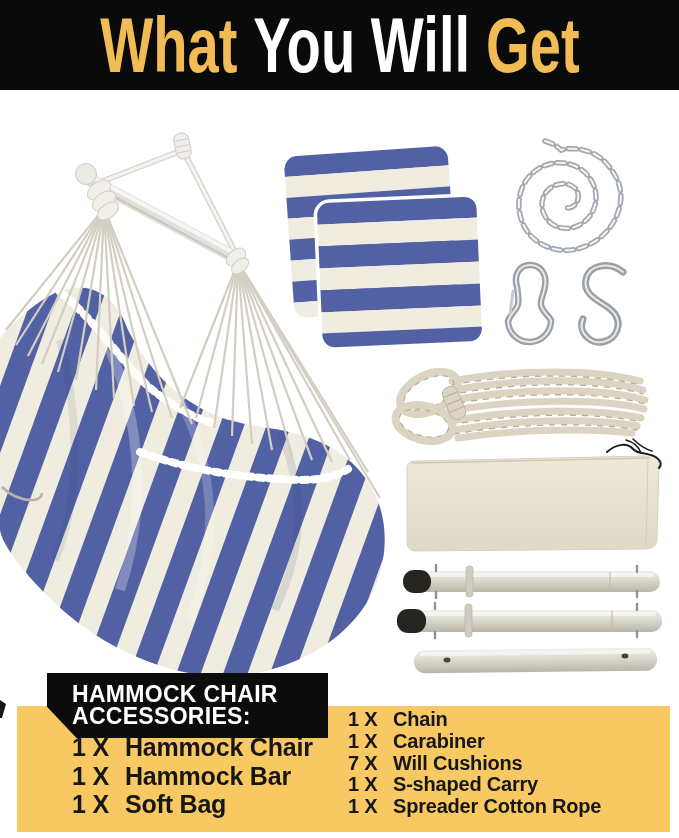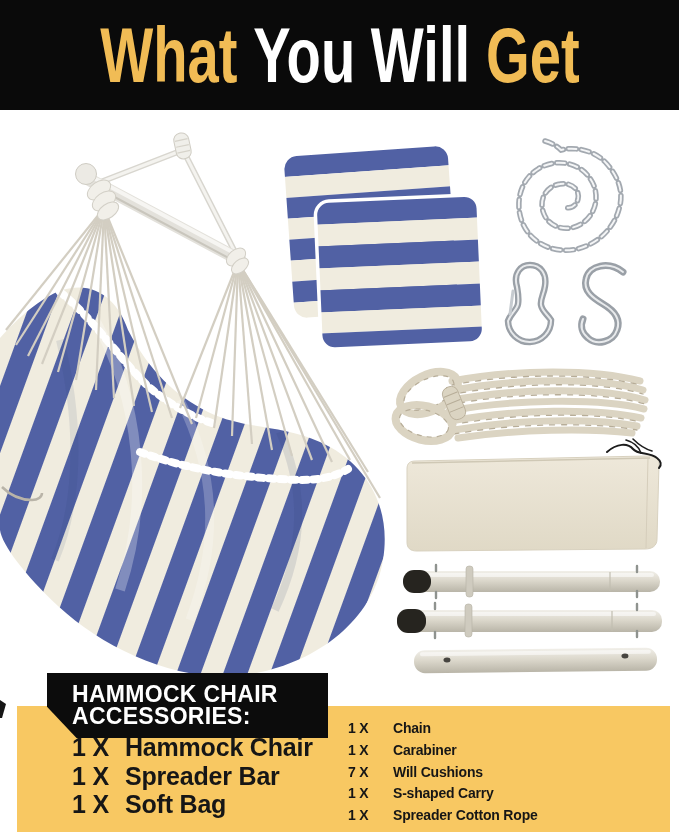--- a/index.html
+++ b/index.html
@@ -1,20 +1,20 @@
 <!DOCTYPE html>
 <html style="--banner-bg: #0a0a0a; --gold: #f1bc55; --panel-yellow: #f8c862; --text-dark: #161616; --stripe-blue: #5161a4; --stripe-cream: #f0ecdf; --rope-cream: #dbd4c2; --rope-shadow: #b7ad98; --metal-grey: #a3a9b0; --bag-cream: #e9e3d4; --tube-light: #f1efe9; --tube-dark: #b9b5a8; --cap-black: #26241f;"><head>
 <meta charset="utf-8">
 <style>
   html,body{margin:0;padding:0;background:#fff;}
   .page{position:relative;width:679px;height:838px;background:#fff;overflow:hidden;
         font-family:"Liberation Sans",sans-serif;}
 
   
-  .banner{position:absolute;left:0;top:0;width:679px;height:110px;background:var(--banner-bg,#0a0a0a);
+  .banner{position:absolute;left:0;top:0;width:679px;height:90px;background:var(--banner-bg,#0a0a0a);
           display:flex;align-items:center;justify-content:center;z-index:4;}
   .banner h1{margin:0;font-weight:bold;font-size:78px;line-height:1;white-space:nowrap;
              transform:scaleX(.72);transform-origin:50% 50%;letter-spacing:0;}
   .banner h1 span{margin:0 11px;}
   .t-gold{color:var(--gold,#f1bc55);}
   .t-white{color:#ffffff;}
 
   
   .stage-art{position:absolute;left:0;top:0;z-index:1;}
 
@@ -25,21 +25,21 @@
   .acc-box{position:absolute;left:47px;top:673px;width:281px;height:65px;background:#0c0c0c;
            clip-path:polygon(0 0,100% 0,100% 100%,10.5% 100%,0 52%);
            padding:10px 0 0 25px;box-sizing:border-box;z-index:3;}
   .acc-line{color:#fff;font-weight:bold;font-size:23px;line-height:22px;letter-spacing:.3px;}
 
   .panel{position:absolute;left:17px;top:706px;width:653px;height:126px;
          background:var(--panel-yellow,#f8c862);z-index:2;}
   .kit{list-style:none;margin:0;padding:0;position:absolute;font-weight:bold;
        color:var(--text-dark,#161616);letter-spacing:-.2px;}
   .kit-left{left:55px;top:27px;font-size:25px;line-height:28.5px;}
-  .kit-right{left:331px;top:12px;font-size:14px;line-height:21.8px;}
+  .kit-right{left:331px;top:3px;font-size:20px;line-height:21.8px;}
   .qty{display:inline-block;}
   .kit-left .qty{width:53px;}
   .kit-right .qty{width:45px;}
 </style>
 </head>
 <body>
 
 <div class="page">
 
   <header class="banner">
@@ -255,21 +255,21 @@
         <ellipse cx="625" cy="657" rx="3.5" ry="2.5" fill="#474540"></ellipse>
       </g>
     </g>
 
     <path d="M0,700 L6,704 L2,718 L0,718 Z" fill="#161616"></path>
   </svg>
 
   <section class="panel">
     <ul class="kit kit-left">
       <li><span class="qty">1 X</span><span>Hammock Chair</span></li>
-      <li><span class="qty">1 X</span><span>Spreader Bar</span></li>
+      <li><span class="qty">1 X</span><span>Hammock Bar</span></li>
       <li><span class="qty">1 X</span><span>Soft Bag</span></li>
     </ul>
     <ul class="kit kit-right">
       <li><span class="qty">1 X</span><span>Chain</span></li>
       <li><span class="qty">1 X</span><span>Carabiner</span></li>
       <li><span class="qty">7 X</span><span>Will Cushions</span></li>
       <li><span class="qty">1 X</span><span>S-shaped Carry</span></li>
       <li><span class="qty">1 X</span><span>Spreader Cotton Rope</span></li>
     </ul>
   </section>

